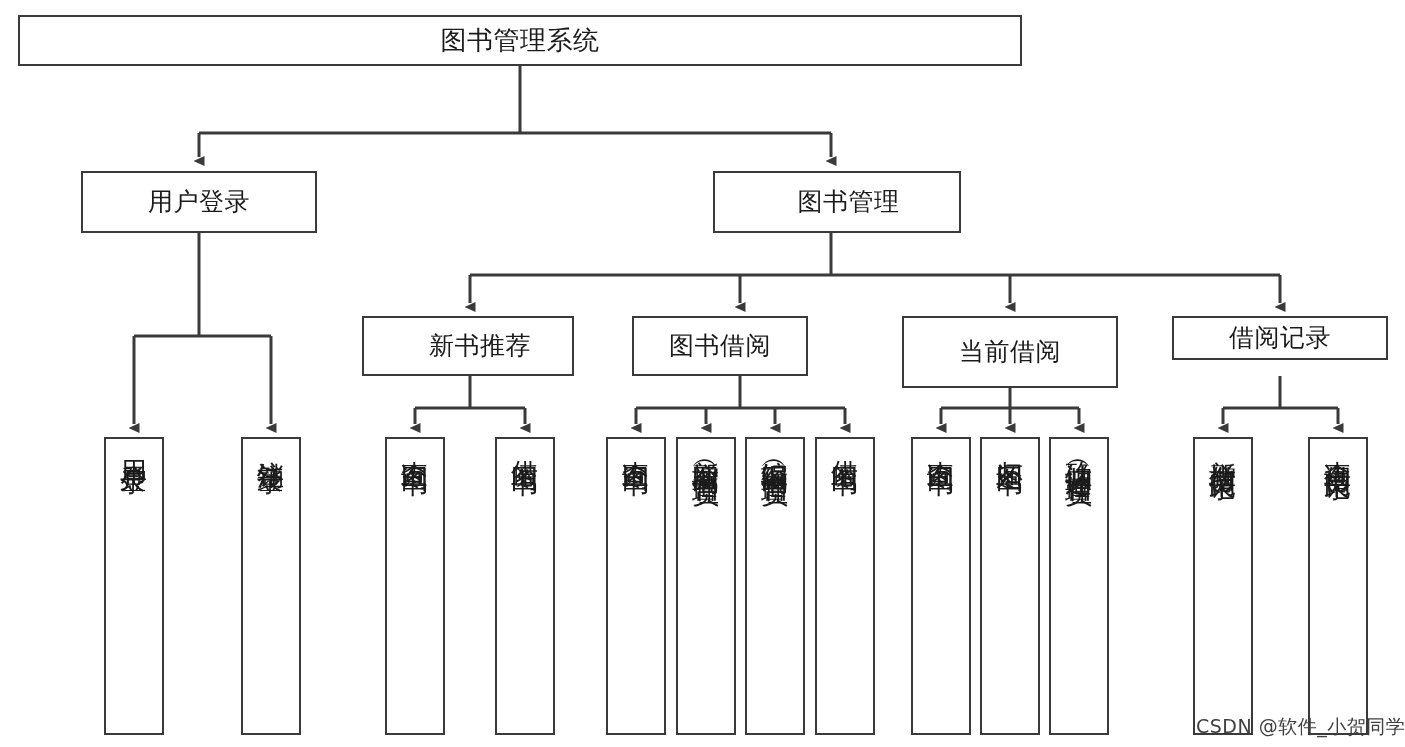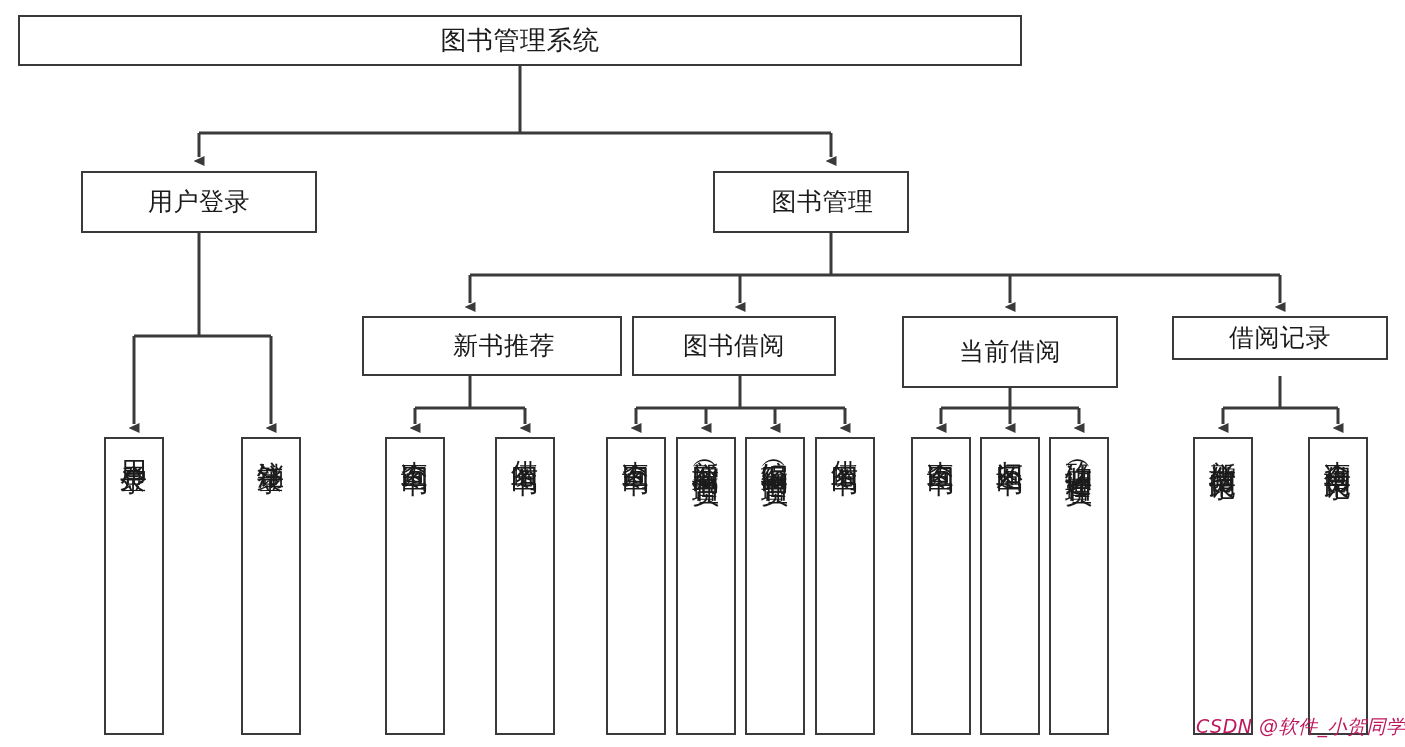--- a/index.html
+++ b/index.html
@@ -58,25 +58,24 @@
   .node.vert .label {
     writing-mode: vertical-rl;
     text-orientation: upright;
     font-size: 27px;
     line-height: 1.0;
     letter-spacing: 3px;
     white-space: nowrap;
   }
   .watermark {
     position: absolute;
-    color: #be185d;
+    color: #404040;
     font-size: 19px;
     white-space: nowrap;
     letter-spacing: 0.5px;
-    font-style: italic;
   }
 </style>
 </head>
 <body>
 
 <div id="canvas">
 
   <svg id="edges" viewBox="0 0 1405 747" width="1405" height="747">
     <defs>
       <marker id="arrow" markerWidth="10" markerHeight="11" refX="1" refY="5.5" orient="auto" markerUnits="userSpaceOnUse">
@@ -127,28 +126,28 @@
     </g>
   </svg>
 
   <div class="node root horiz" style="left:18px; top:15px; width:1004px; height:51px;">
     <span class="label">图书管理系统</span>
   </div>
 
   <div class="node horiz" style="left:81px; top:171px; width:236px; height:62px;">
     <span class="label">用户登录</span>
   </div>
-  <div class="node horiz" style="left:713px; top:171px; width:196px; height:62px;padding-left:23px;">
+  <div class="node horiz" style="left:713px; top:171px; width:248px; height:62px;padding-left:23px;">
     <span class="label">图书管理</span>
   </div>
 
-  <div class="node horiz" style="left:362px; top:316px; width:260px; height:60px;padding-left:24px;">
+  <div class="node horiz" style="left:362px; top:316px; width:212px; height:60px;padding-left:24px;">
     <span class="label">新书推荐</span>
   </div>
-  <div class="node horiz" style="left:632px; top:316px; width:204px; height:60px;">
+  <div class="node horiz" style="left:632px; top:316px; width:176px; height:60px;">
     <span class="label">图书借阅</span>
   </div>
   <div class="node horiz" style="left:902px; top:316px; width:216px; height:72px;">
     <span class="label">当前借阅</span>
   </div>
   <div class="node horiz" style="left:1172px; top:316px; width:216px; height:44px;">
     <span class="label">借阅记录</span>
   </div>
 
   <div class="node vert" style="left:104px; top:437px; width:60px; height:298px;">

